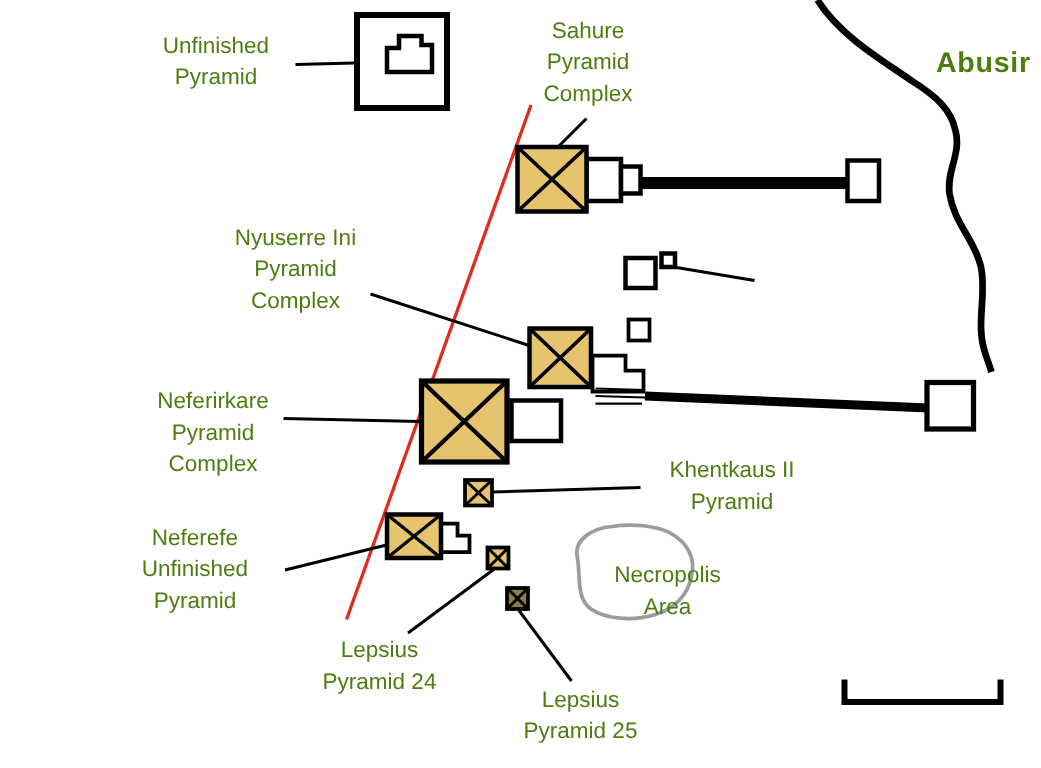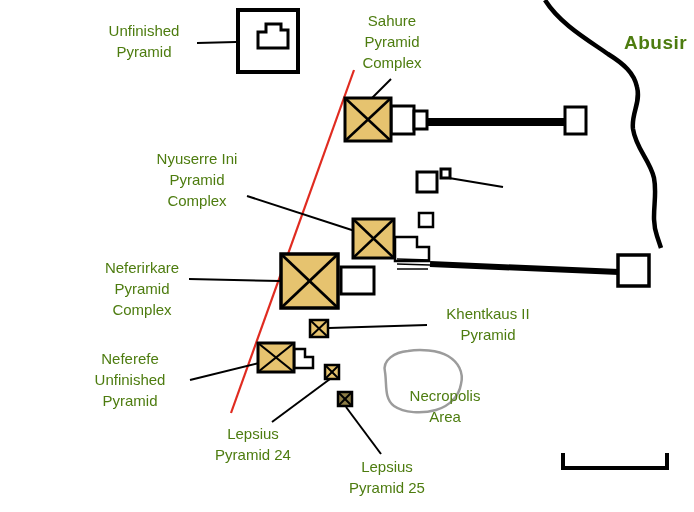--- a/index.html
+++ b/index.html
@@ -117,16 +117,16 @@
 Complex</div>
   <div class="lbl" style="left:428px;top:303px;width:120px;">Khentkaus II
 Pyramid</div>
   <div class="lbl" style="left:81px;top:348px;width:98px;">Neferefe
 Unfinished
 Pyramid</div>
   <div class="lbl" style="left:198px;top:423px;width:110px;">Lepsius
 Pyramid 24</div>
   <div class="lbl" style="left:332px;top:456px;width:110px;">Lepsius
 Pyramid 25</div>
-  <div class="lbl" style="left:394px;top:373px;width:102px;margin-top:12px;">Necropolis
+  <div class="lbl" style="left:394px;top:373px;width:102px;">Necropolis
 Area</div>
 
 </div>
 
 </body></html>

